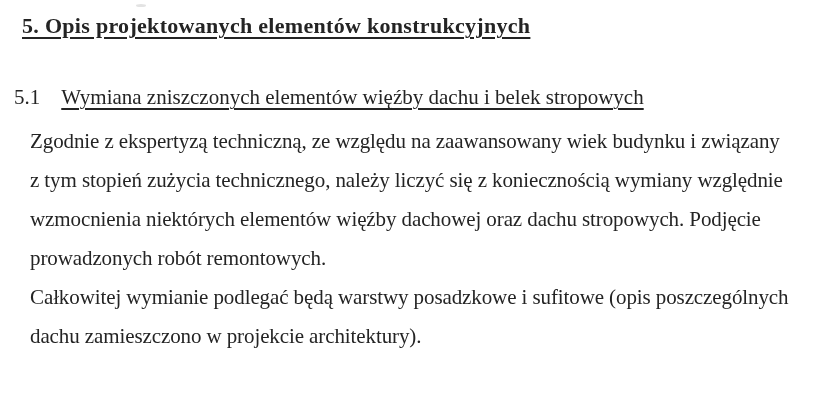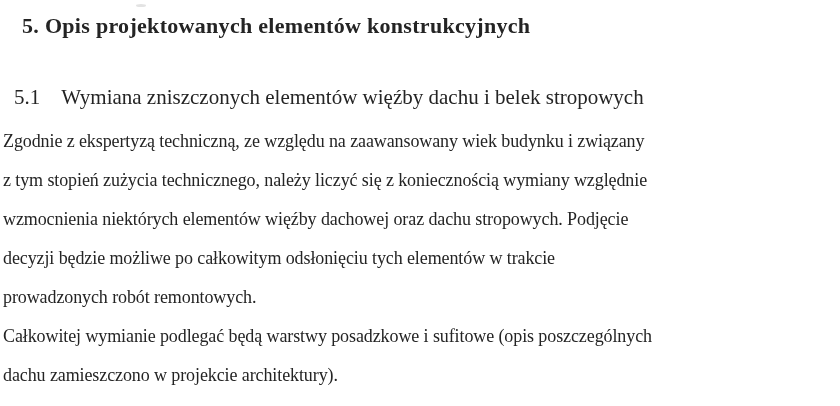--- a/index.html
+++ b/index.html
@@ -20,45 +20,47 @@
   }
   .doc-heading {
     position: absolute;
     left: 22px;
     top: 13px;
     margin: 0;
     font-size: 22px;
     font-weight: bold;
     letter-spacing: 0.3px;
     white-space: nowrap;
+    text-decoration: underline;
     text-decoration-thickness: 2px;
     text-underline-offset: 4px;
     text-align: center;
   }
   .section-heading {
     position: absolute;
     left: 14px;
     top: 85px;
     margin: 0;
     font-size: 21px;
     font-weight: normal;
     white-space: nowrap;
   }
   .section-number {
     margin-right: 21px;
   }
   .section-title {
+    text-decoration: underline;
     text-decoration-thickness: 1.6px;
     text-underline-offset: 4px;
   }
   .body-text {
     position: absolute;
-    left: 3px;
+    left: 30px;
     top: 122px;
-    font-size: 18px;
+    font-size: 21px;
     line-height: 39px;
     letter-spacing: -0.1px;
   }
   .body-line {
     white-space: nowrap;
   }
   .scan-smudge {
     position: absolute;
     left: 136px;
     top: 4px;
@@ -77,18 +79,17 @@
   <h1 class="doc-heading">5. Opis projektowanych elementów konstrukcyjnych</h1>
 
   <h2 class="section-heading">
     <span class="section-number">5.1</span><span class="section-title">Wymiana zniszczonych elementów więźby dachu i belek stropowych</span>
   </h2>
 
   <div class="body-text">
     <div class="body-line">Zgodnie z ekspertyzą techniczną, ze względu na zaawansowany wiek budynku i związany</div>
     <div class="body-line">z tym stopień zużycia technicznego, należy liczyć się z koniecznością wymiany względnie</div>
     <div class="body-line">wzmocnienia niektórych elementów więźby dachowej oraz dachu stropowych. Podjęcie</div>
-    <div class="body-line">decyzji będzie możliwe po całkowitym odsłonięciu tych elementów w trakcie</div>
     <div class="body-line">prowadzonych robót remontowych.</div>
     <div class="body-line">Całkowitej wymianie podlegać będą warstwy posadzkowe i sufitowe (opis poszczególnych</div>
     <div class="body-line">dachu zamieszczono w projekcie architektury).</div>
   </div>
 </div>
 
 </body></html>

